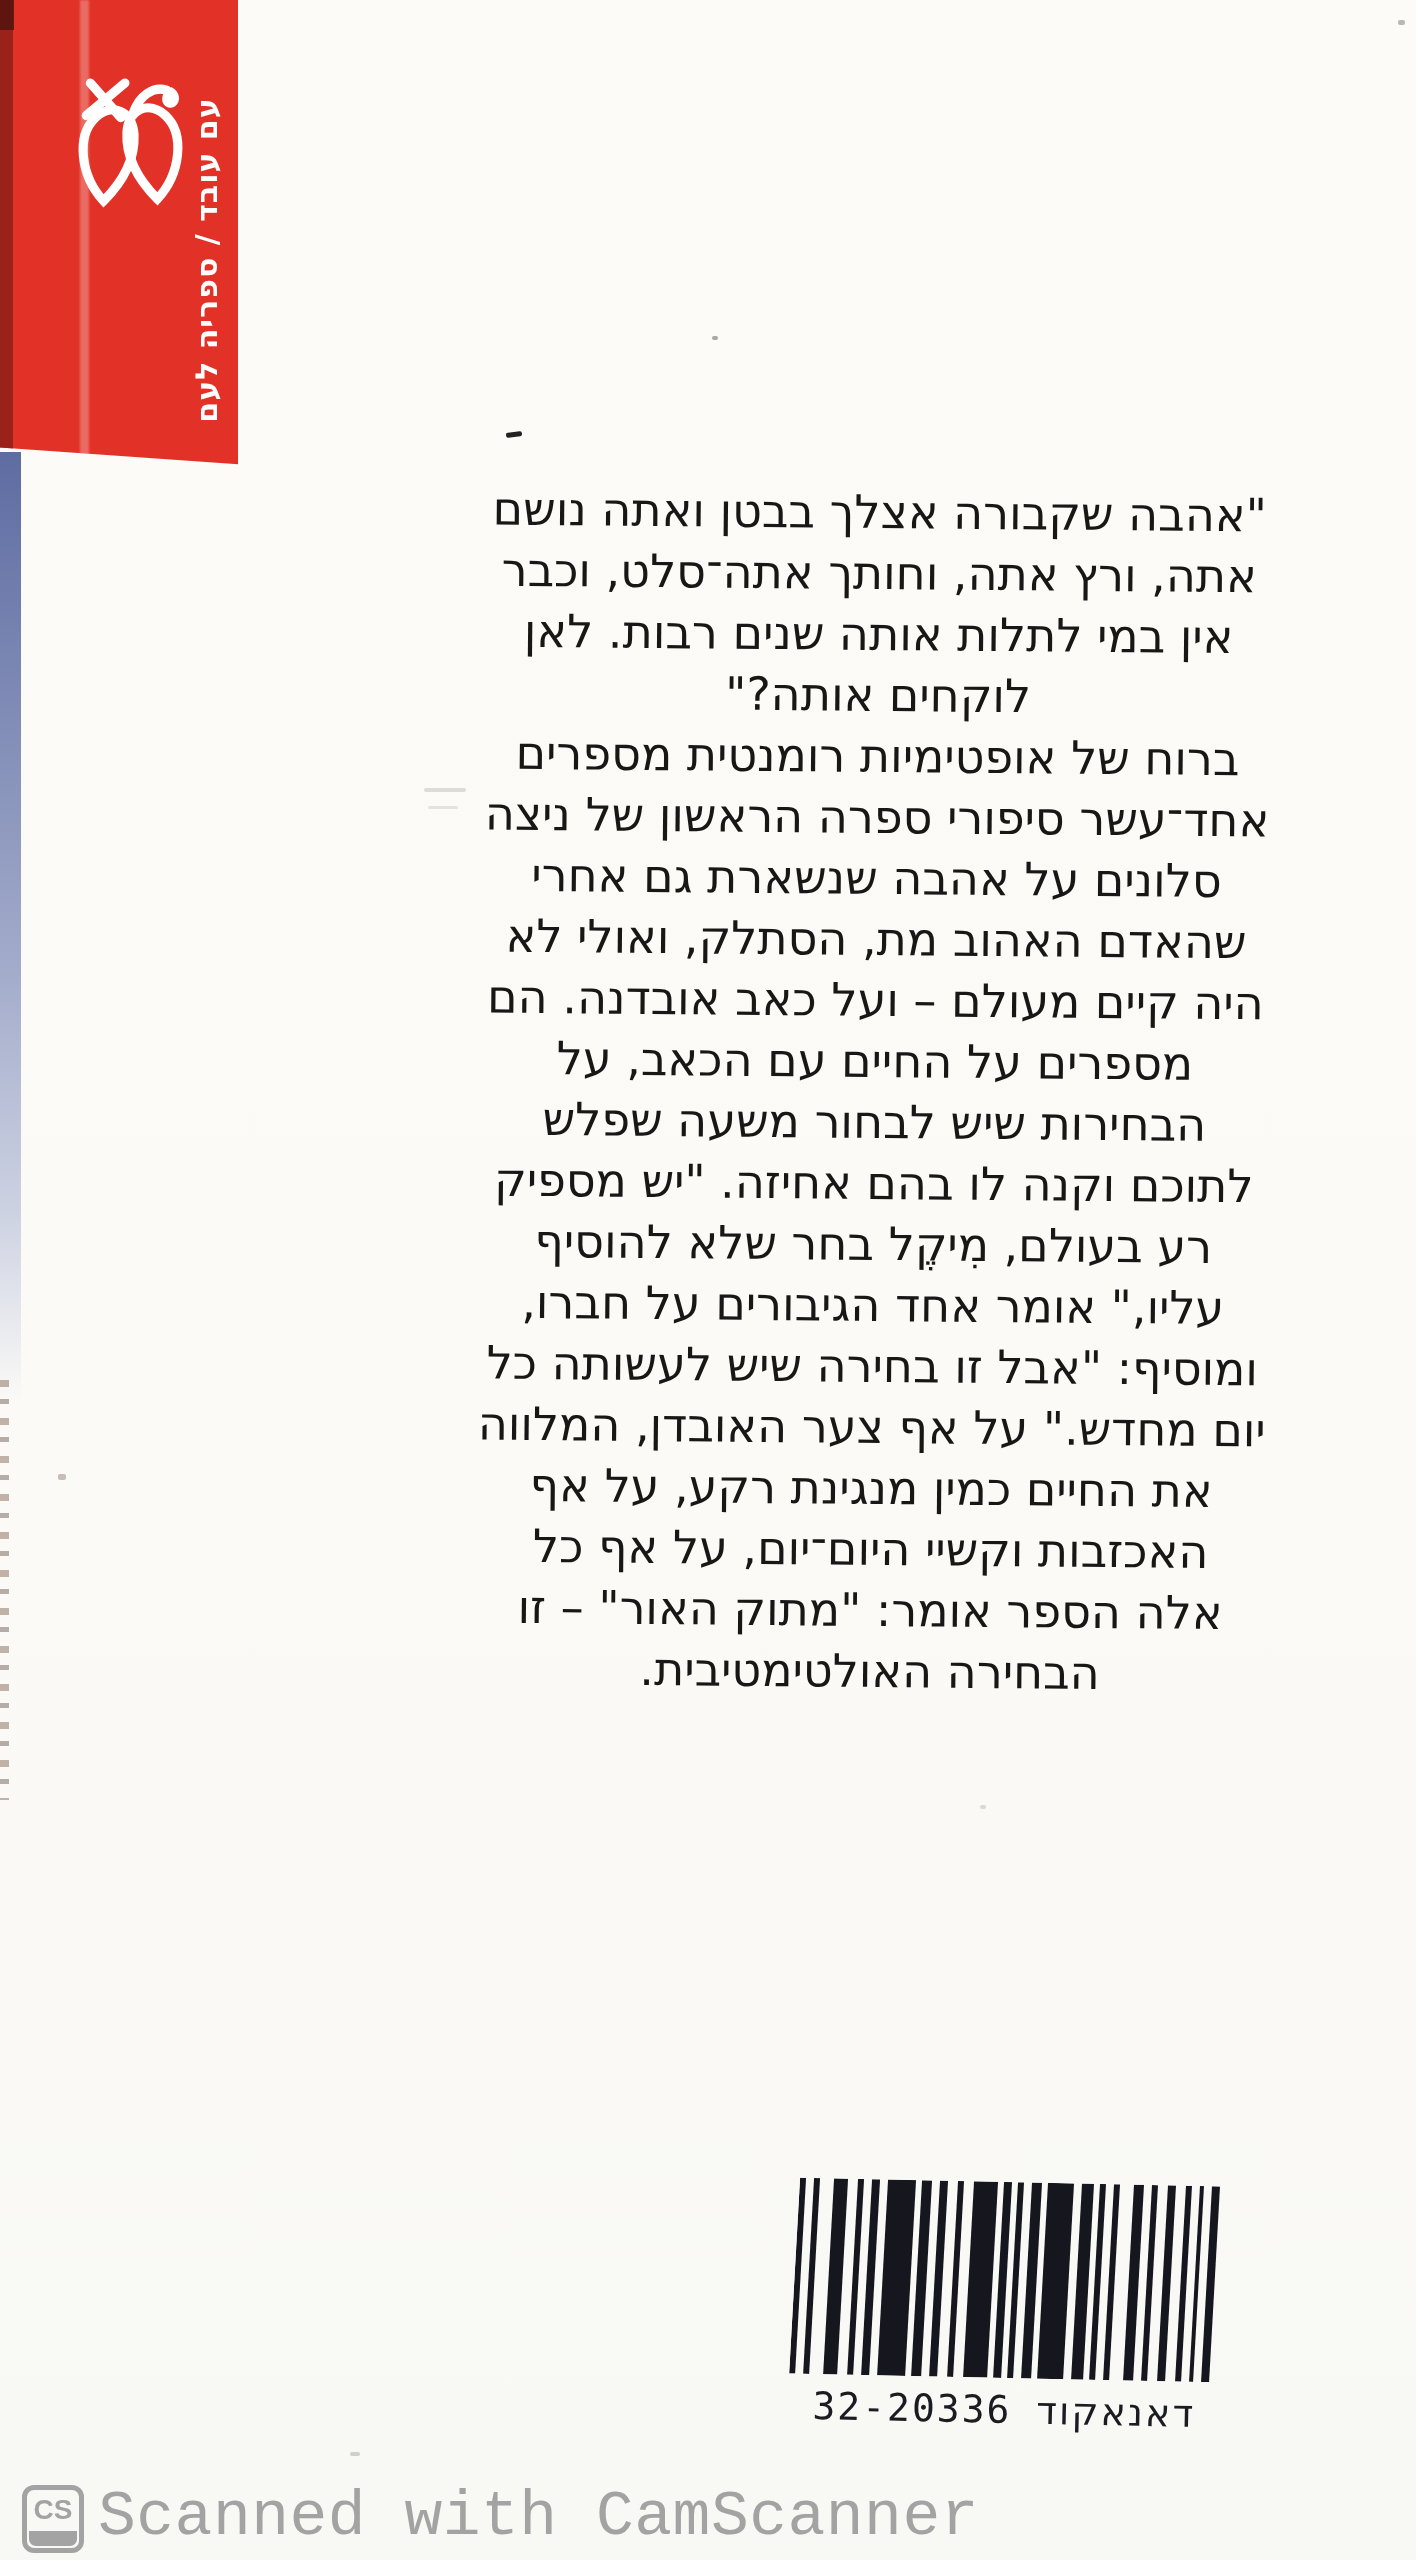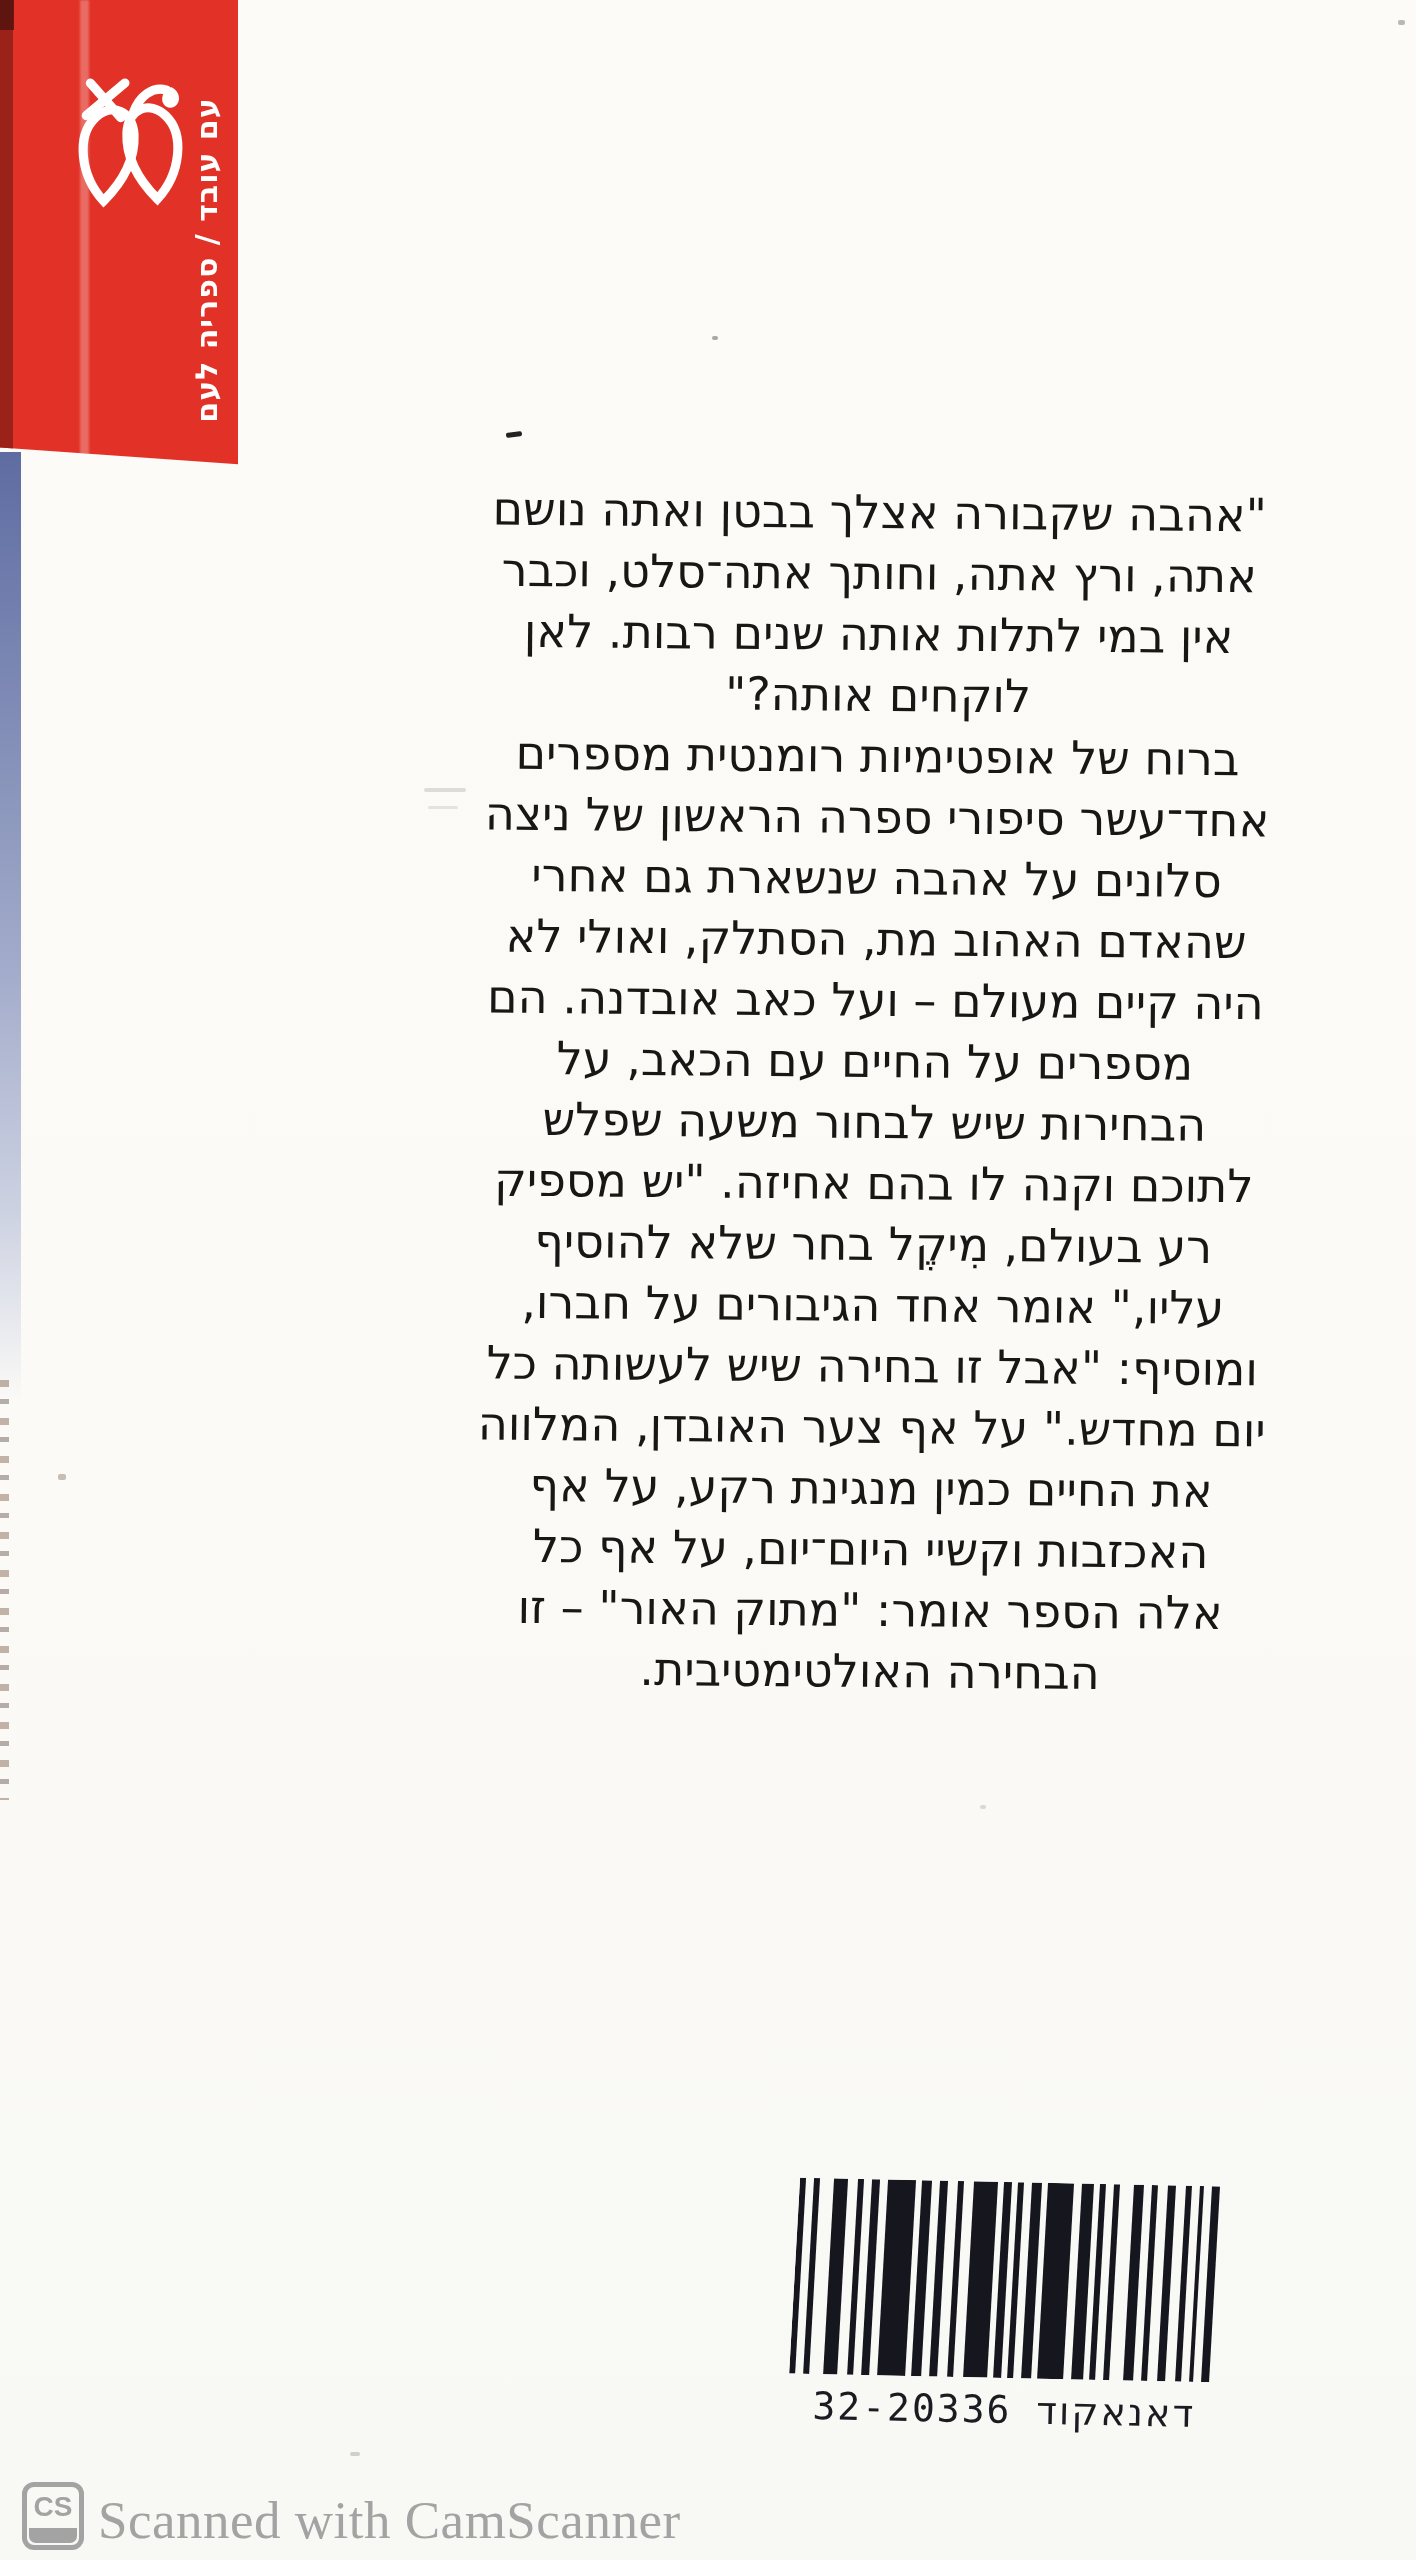--- a/index.html
+++ b/index.html
@@ -102,22 +102,22 @@
   }
   .cs-letters{
     font-size:28px;font-weight:bold;line-height:40px;color:#a3a3a3;
     font-family:"Liberation Sans",sans-serif;
   }
   .cs-badge-bottom{
     position:absolute;left:2px;right:2px;bottom:2px;height:15px;
     background:#a3a3a3;border-radius:0 0 7px 7px;
   }
   .wm-text{
-    font-family:Liberation Serif, serif;
-    font-size:53px;
+    font-family:Liberation Mono, monospace;
+    font-size:63px;
     letter-spacing:.5px;
     white-space:nowrap;
   }
 
   
   .speck{position:absolute;background:#555;border-radius:2px;}
   .s1{left:506px;top:432px;width:16px;height:5px;background:#222;transform:rotate(-8deg);}
   .s2{left:712px;top:336px;width:6px;height:4px;opacity:.5;}
   .s3{left:424px;top:788px;width:42px;height:4px;opacity:.18;}
   .s4{left:428px;top:806px;width:30px;height:3px;opacity:.14;}

